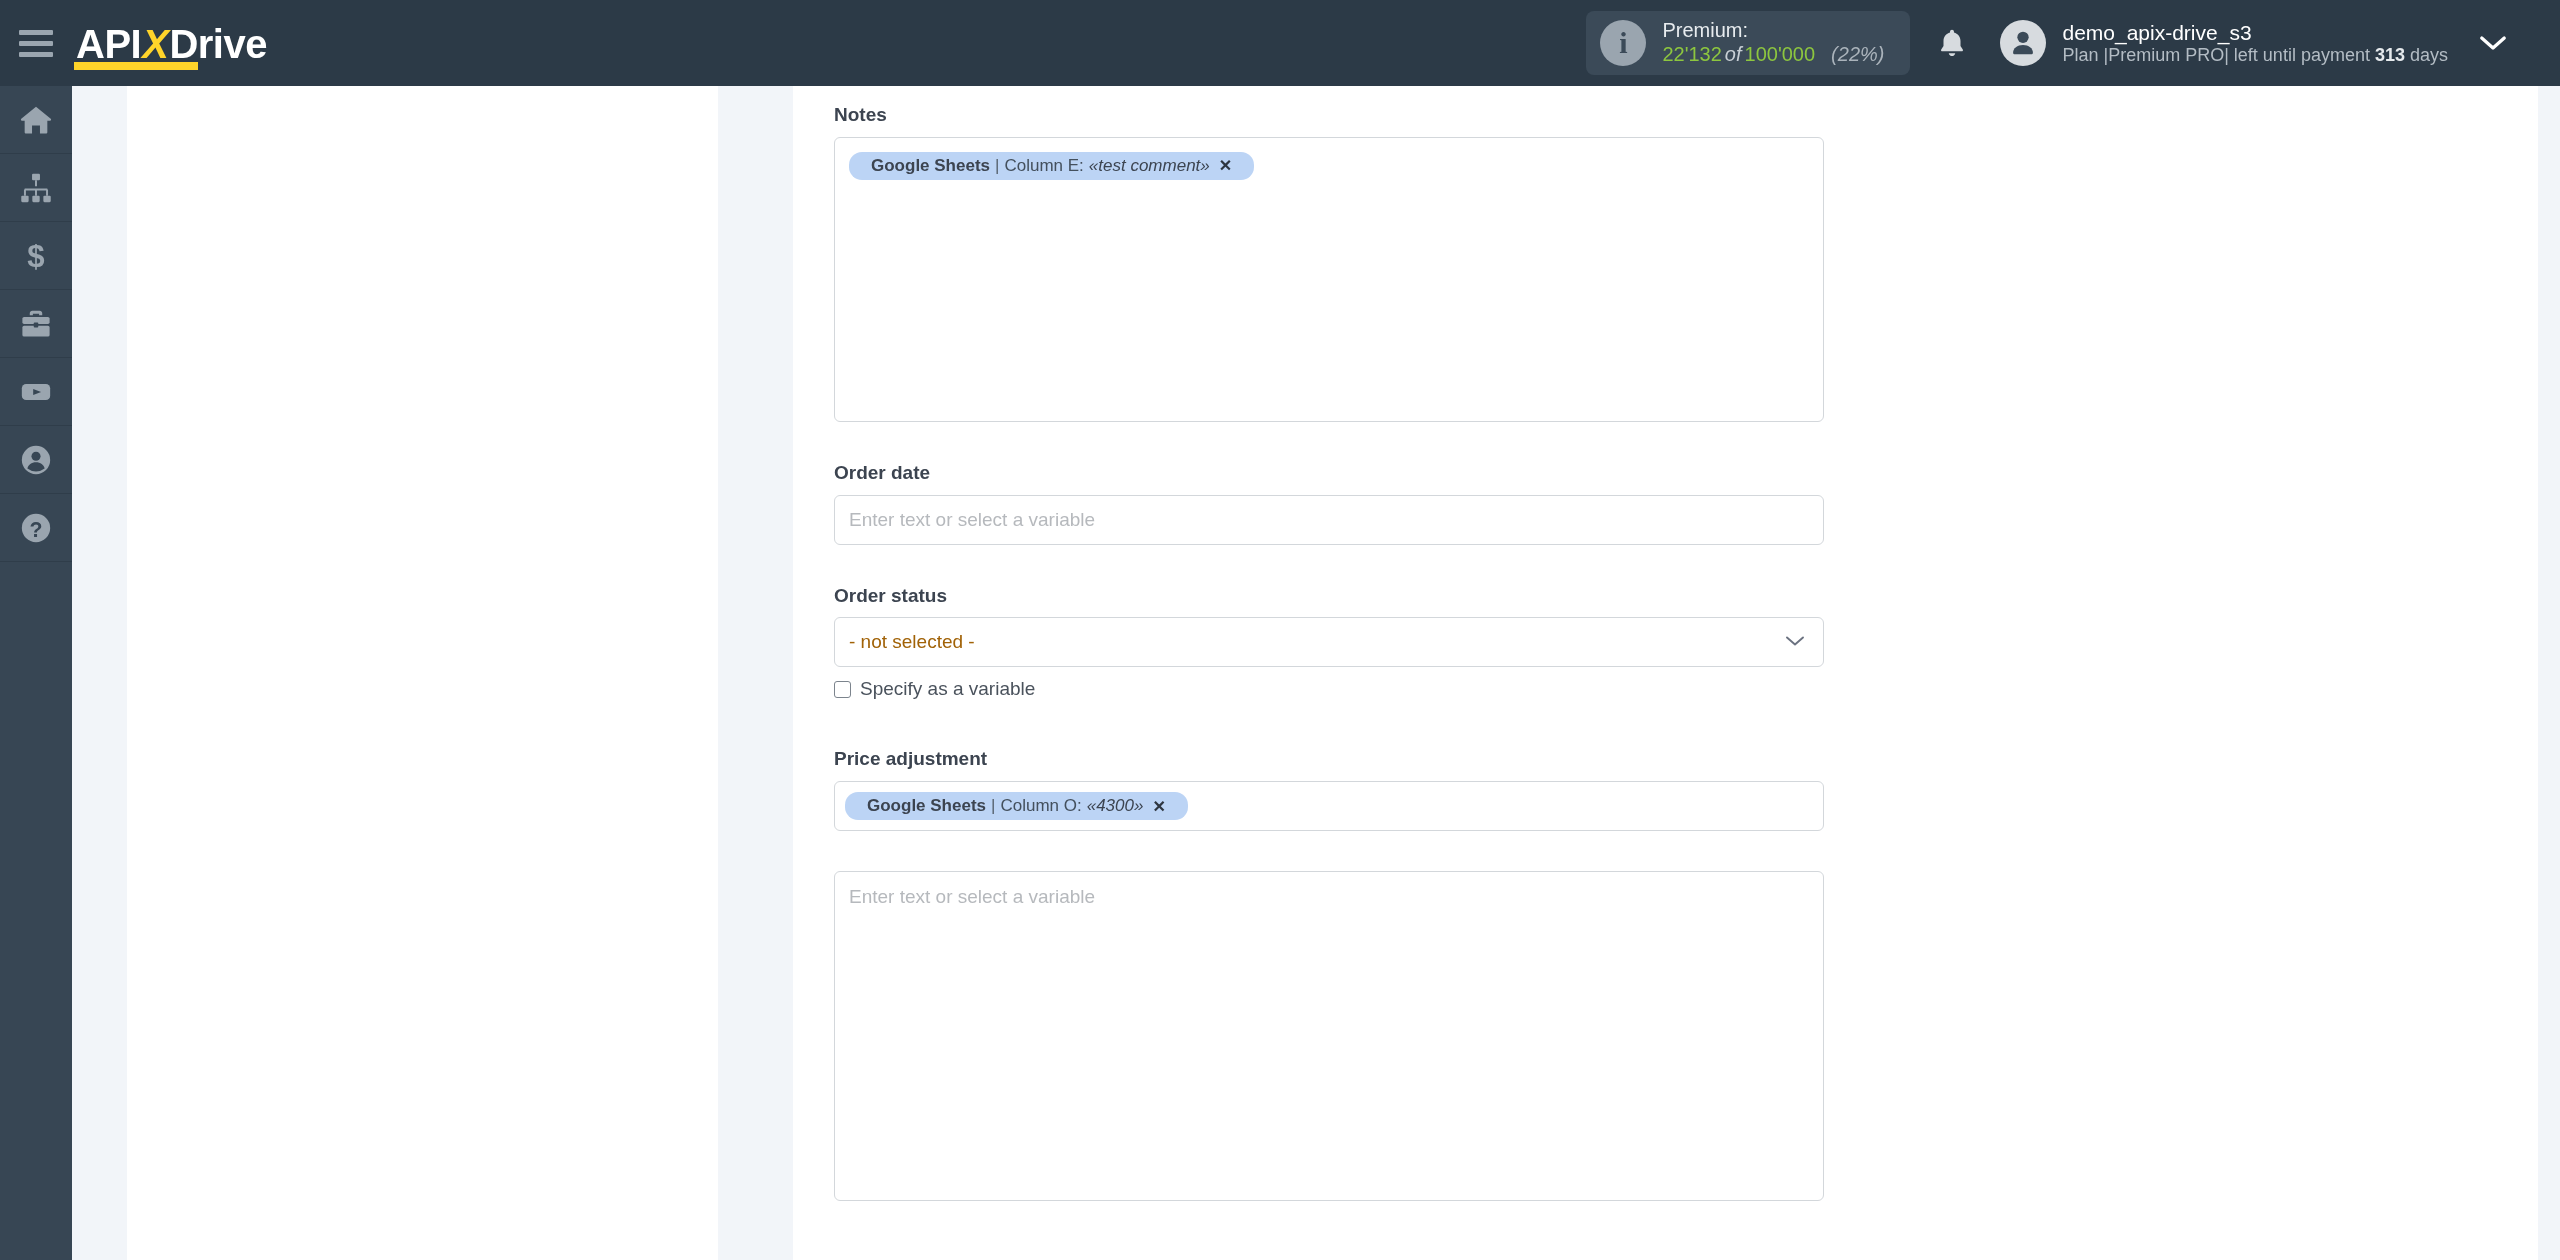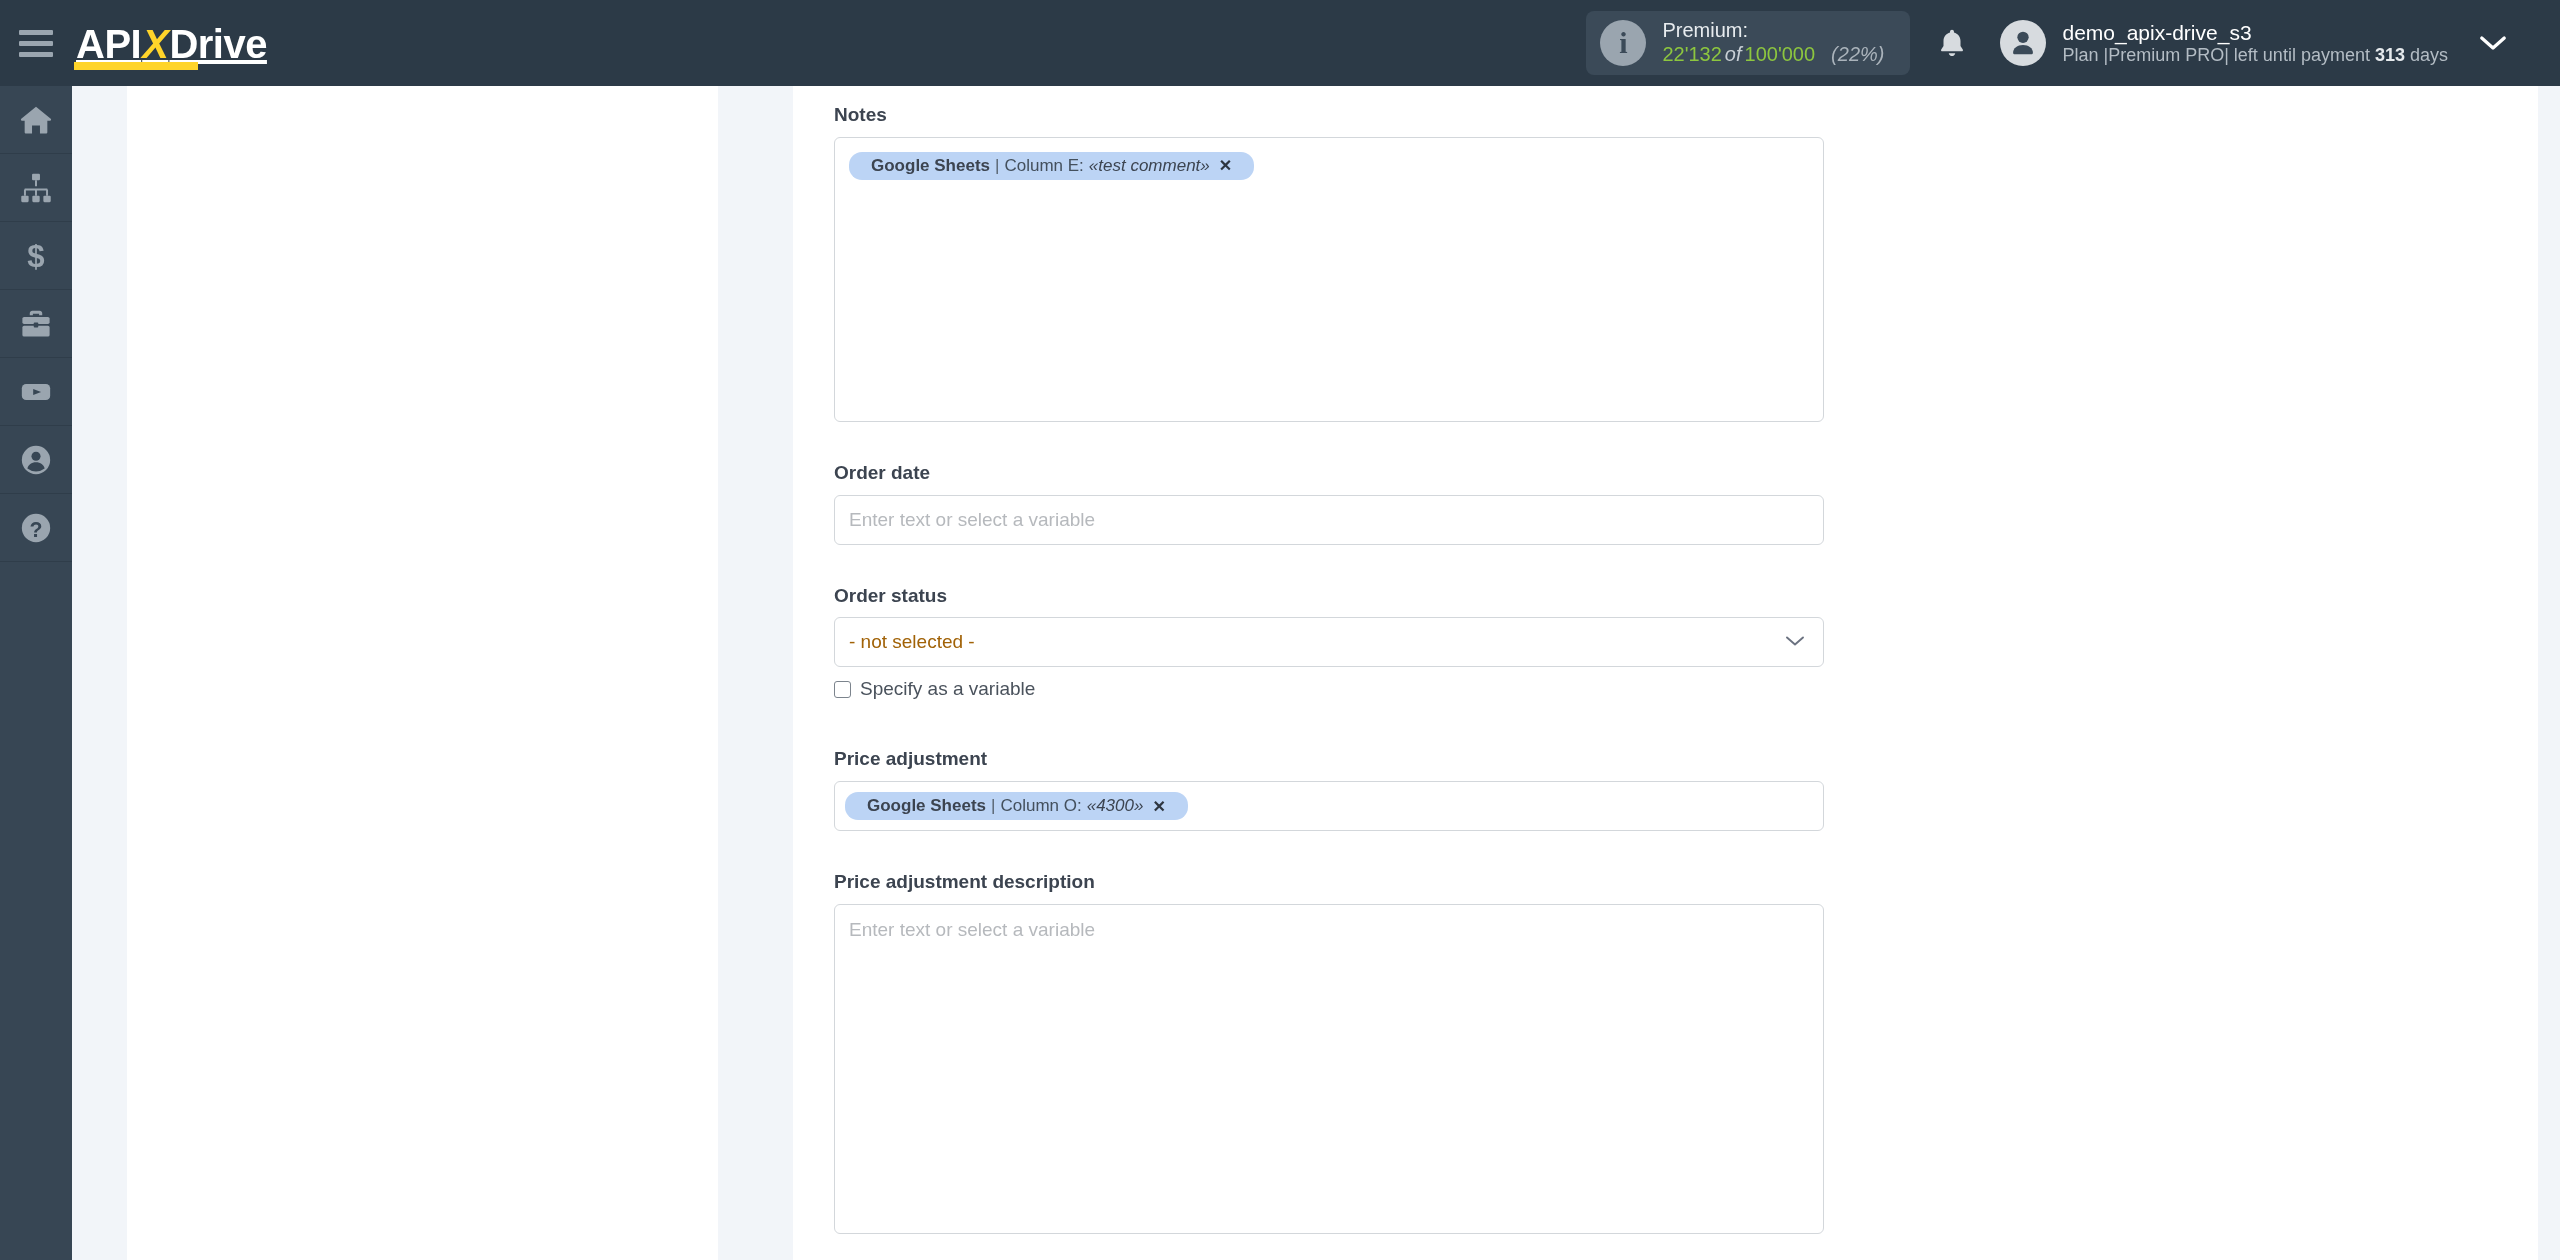--- a/index.html
+++ b/index.html
@@ -61,21 +61,20 @@
     position: relative;
   }
   .logo-text {
     font-size: 40px;
     font-weight: bold;
     letter-spacing: -0.5px;
     line-height: 1;
     color: #ffffff;
     position: relative;
     padding-bottom: 22px;
-    text-decoration: underline;
   }
   .logo-text .x { color: #ffd42a; font-style: italic; padding: 0 1px; }
   .logo-underline {
     position: absolute;
     left: 2px;
     bottom: 16px;
     width: 124px;
     height: 8px;
     background: #ffd42a;
   }
@@ -476,21 +475,20 @@
               <span class="col">Column O:</span>
               <span class="val">«4300»</span>
               <span class="chip-x">✕</span>
             </span>
         </div>
       </div>
 
       <div class="gap-a"></div>
 
       <div class="field">
-        <div class="field-label">Price adjustment description</div>
         <div class="input-box area-tall">
           <span class="placeholder">Enter text or select a variable</span>
         </div>
       </div>
 
     </div>
   </div>
 
 </div>
 

